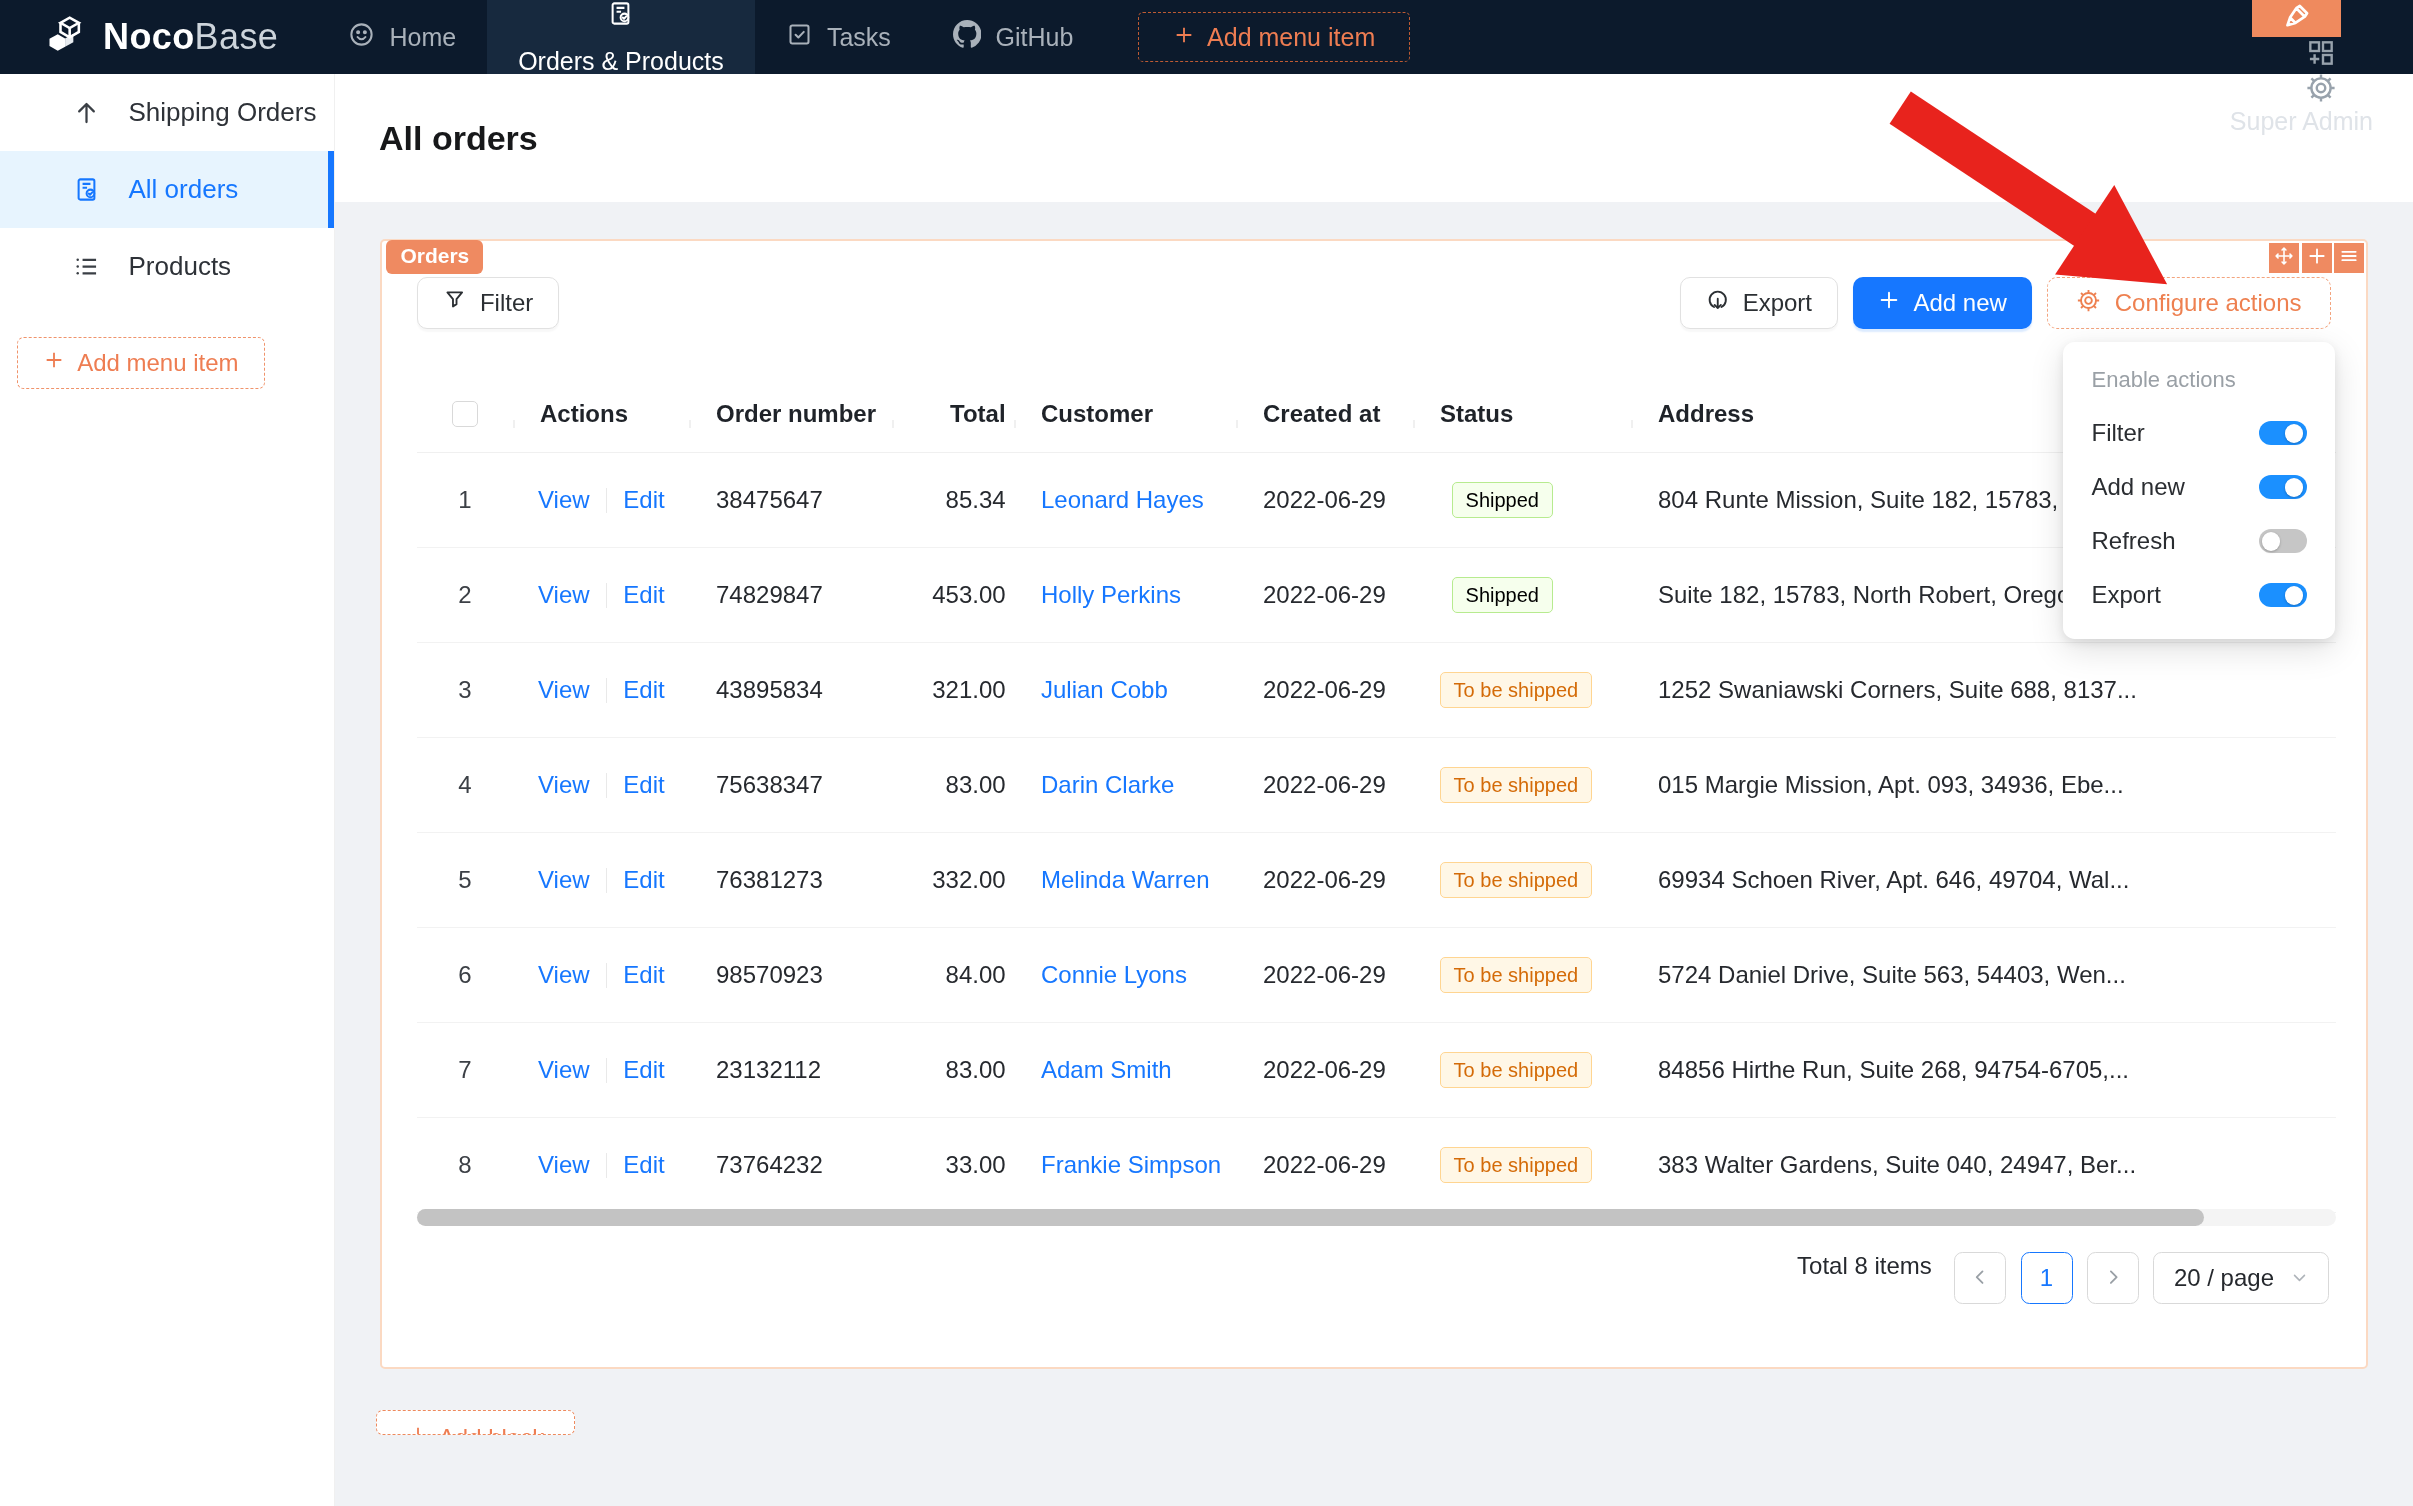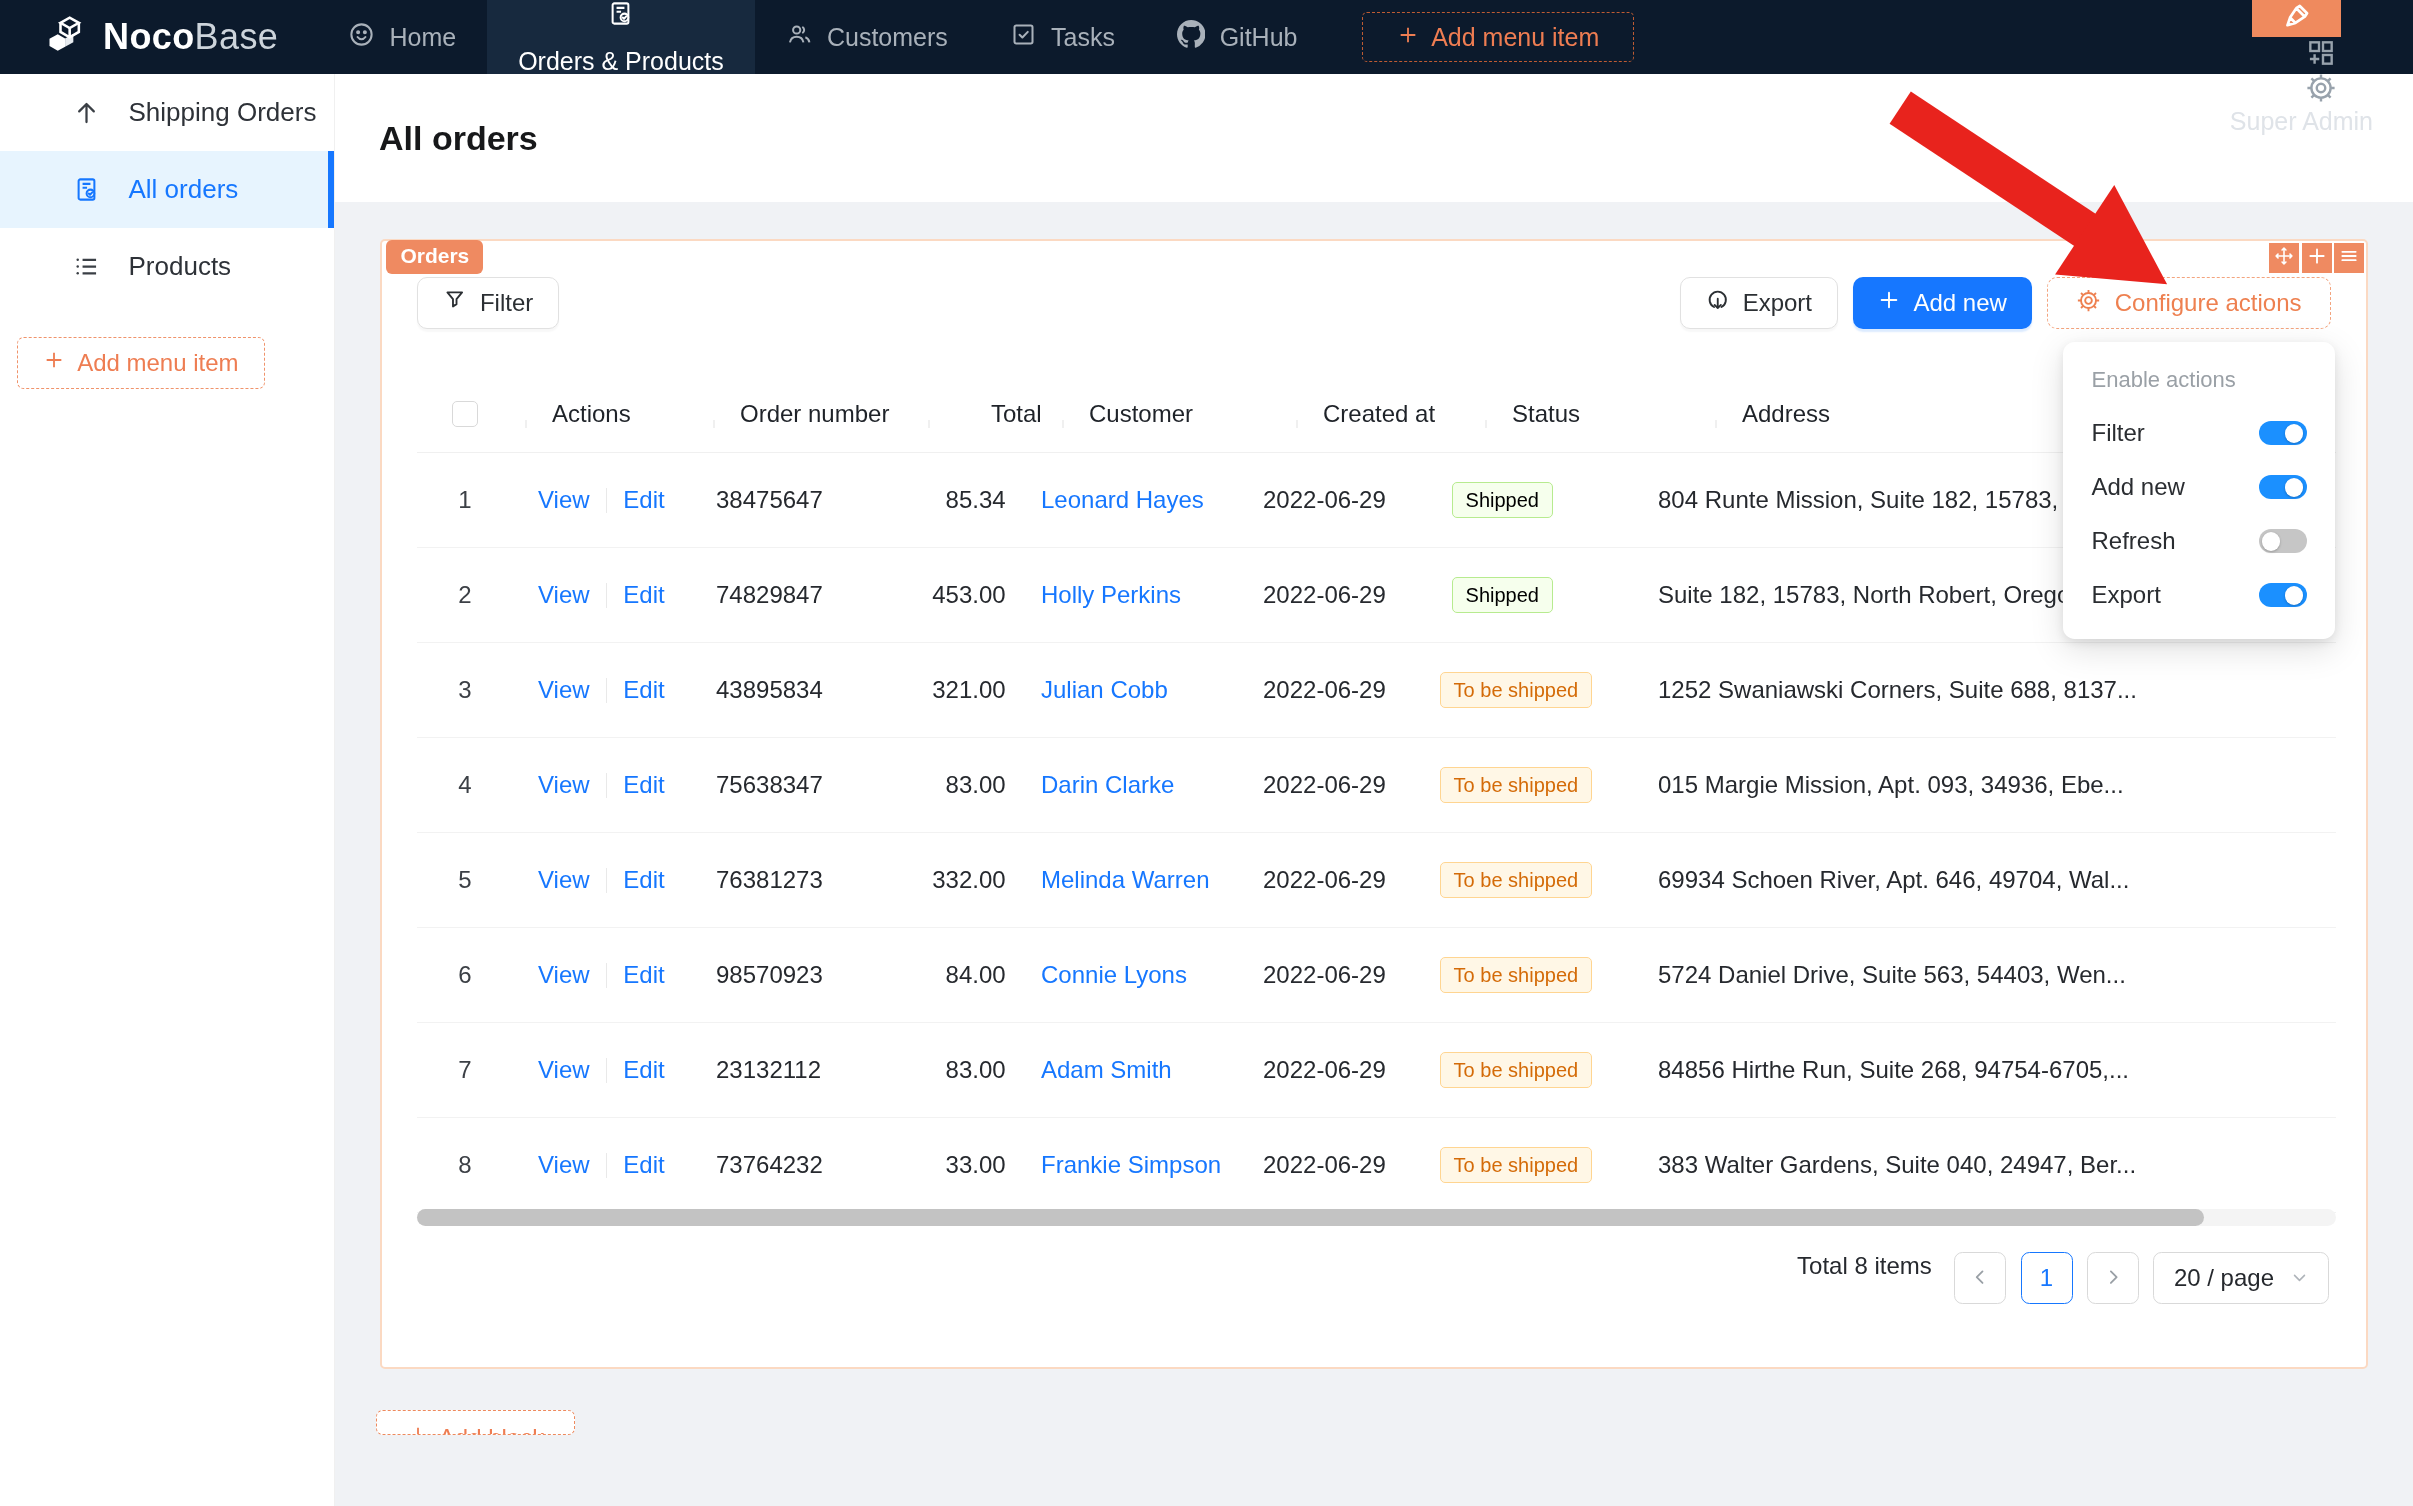--- a/index.html
+++ b/index.html
@@ -44,21 +44,21 @@
 
   .toolbar { position: absolute; top: 36px; left: 35px; right: 35px; display: flex; align-items: center; }
   .btn { height: 52px; font-size: 24px; border-radius: 10px; display: inline-flex; align-items: center; gap: 13.4px; padding: 0 25px; cursor: pointer; background: #fff; }
   .btn-default { border: 1.7px solid #e1e1e1; color: #2b2f33; box-shadow: 0 2.5px 1.7px rgba(0,0,0,.03); }
   .btn-primary { background: #1677ff; color: #ffffff; border: none; margin-left: 15px; box-shadow: 0 2.5px 1.7px rgba(22,119,255,.15); }
   .btn-dashed { border: 1.7px dashed #f3a47e; color: #ee8050; margin-left: 15px; padding: 0 28.5px; }
   .toolbar-right { margin-left: auto; display: flex; align-items: center; }
 
   
   .tablewrap { position: absolute; left: 35px; top: 135px; width: 1919px; font-size: 24px; }
-  .thead { display: flex; align-items: center; height: 77px; border-bottom: 1.7px solid #f0f0f0; font-weight: 400; color: #1f2329; gap: 12px; }
+  .thead { display: flex; align-items: center; height: 77px; border-bottom: 1.7px solid #f0f0f0; font-weight: 700; color: #1f2329; }
   .th, .td { flex: 0 0 auto; padding-left: 27px; overflow: hidden; white-space: nowrap; }
   .th { position: relative; }
   .th + .th::before { content: ""; position: absolute; left: 0; top: 20px; width: 1.7px; height: 37px; background: #f0f0f0; }
   .c0 { width: 96px; padding-left: 0; display: flex; justify-content: center; }
   .c1 { width: 176px; }
   .c2 { width: 203px; }
   .c3 { width: 122px; text-align: right; padding-right: 8.4px; }
   .c4 { width: 222px; }
   .c5 { width: 177px; }
   .c6 { width: 218px; }
@@ -138,30 +138,20 @@
         <svg width="27" height="27" viewBox="0 0 24 24" fill="none" stroke="currentColor" stroke-width="1.8">
             <rect x="5" y="3" width="14" height="18" rx="1.5"></rect>
             <path d="M8.5 7h7M8.5 10.5h4"></path>
             <circle cx="15.5" cy="15.5" r="3.4" fill="#17293e"></circle>
             <path d="M14 15.6l1.1 1.1 2-2.1" stroke-linecap="round" stroke-linejoin="round"></path>
           </svg>
       </span>
       <span>Orders &amp; Products</span>
     </div>
 
-    <div class="nav-item">
-      <span>
-        <svg width="27" height="27" viewBox="0 0 24 24" fill="none" stroke="currentColor" stroke-width="1.8">
-            <circle cx="9.5" cy="8" r="3.2"></circle>
-            <path d="M3.5 19c.6-3.2 3-5 6-5s5.4 1.8 6 5"></path>
-            <path d="M14.5 5.2a3.2 3.2 0 0 1 0 5.6M17.2 14.4c2 .7 3.2 2.3 3.6 4.6"></path>
-          </svg>
-      </span>
-      <span>Customers</span>
-    </div>
 
     <div class="nav-item">
       <span>
         <svg width="27" height="27" viewBox="0 0 24 24" fill="none" stroke="currentColor" stroke-width="1.8">
             <rect x="4" y="4" width="16" height="16" rx="1.5"></rect>
             <path d="M8.5 12.2l2.5 2.5 4.8-5" stroke-linecap="round" stroke-linejoin="round"></path>
           </svg>
       </span>
       <span>Tasks</span>
     </div>

